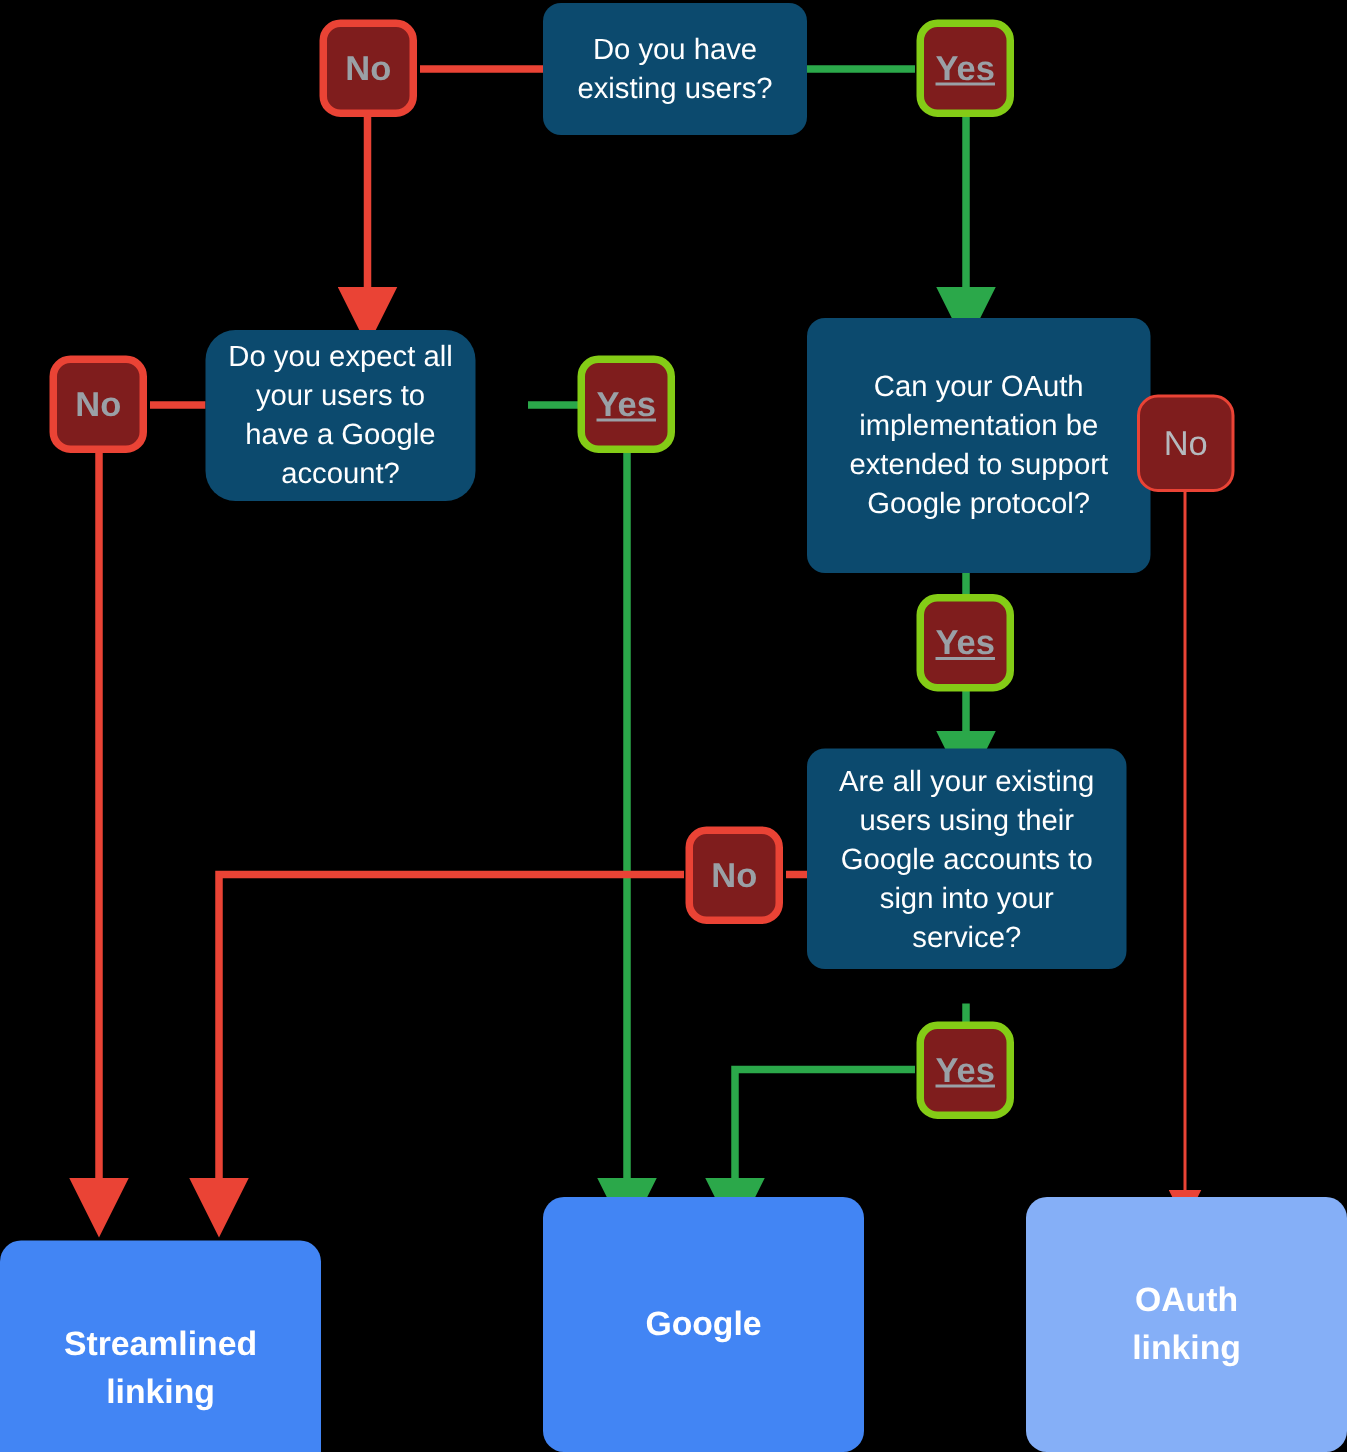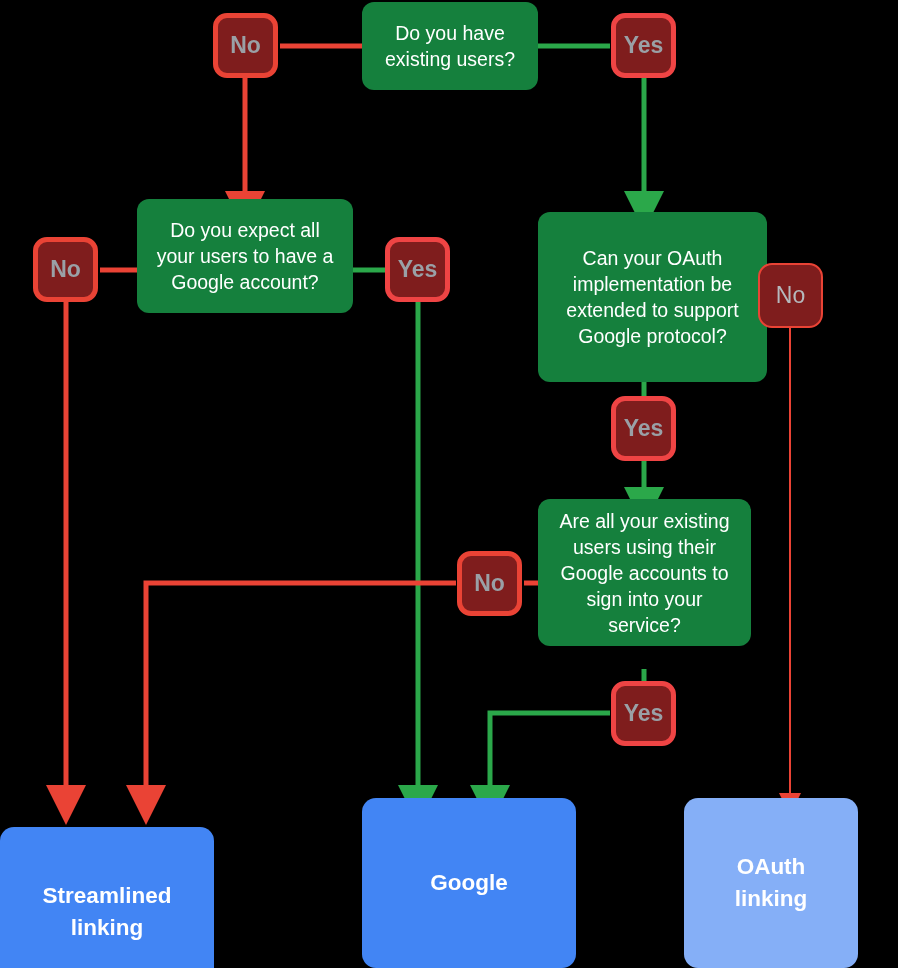--- a/index.html
+++ b/index.html
@@ -27,41 +27,42 @@
   }
   .node {
     position: absolute;
     box-sizing: border-box;
     display: flex;
     align-items: center;
     justify-content: center;
     text-align: center;
   }
   .question {
-    background: #15803d;
+    background: #0c4a6e;
     border-radius: 12px;
     color: #ffffff;
     font-size: 19.5px;
     line-height: 26px;
     font-weight: 400;
     padding: 8px 14px;
   }
   .badge {
     background: #7f1d1d;
     border-radius: 14px;
     font-size: 23px;
     font-weight: 700;
     color: #9aa0a6;
     box-sizing: border-box;
   }
   .badge.no {
     border: 5px solid #ea4335;
   }
   .badge.yes {
-    border: 5px solid #ef4444;
+    border: 5px solid #84cc16;
+    text-decoration: underline;
   }
   .badge.thin {
     border: 2px solid #ea4335;
     font-weight: 400;
     color: #b5b9bd;
   }
   .result {
     border-radius: 14px;
     color: #ffffff;
     font-size: 22.5px;
@@ -123,21 +124,21 @@
 
     <path d="M644,669 L644,685" stroke="#2ba84a" stroke-width="5" fill="none"></path>
 
     <path d="M610,713 L490,713 L490,790" stroke="#2ba84a" stroke-width="5" fill="none" marker-end="url(#arrGreen)"></path>
   </svg>
 
   <div class="node question" style="left:362px; top:2px; width:176px; height:88px;">
     <span>Do you have existing users?</span>
   </div>
 
-  <div class="node question" style="left:137px; top:199px; width:216px; height:114px;">
+  <div class="node question" style="left:137px; top:220px; width:180px; height:114px;border-radius:20px;">
     <span>Do you expect all your users to have a Google account?</span>
   </div>
 
   <div class="node question" style="left:538px; top:212px; width:229px; height:170px;">
     <span>Can your OAuth implementation be extended to support Google protocol?</span>
   </div>
 
   <div class="node question" style="left:538px; top:499px; width:213px; height:147px;">
     <span>Are all your existing users using their Google accounts to sign into your service?</span>
   </div>
@@ -176,18 +177,18 @@
 
   <div class="node result primary" style="left:0px; top:798px; width:214px; height:170px; flex-direction:column;margin-top:29px;">
     <span class="rlabel">Streamlined</span>
     <span class="rlabel">linking</span>
   </div>
 
   <div class="node result primary" style="left:342px; top:798px; width:214px; height:170px; flex-direction:column;margin-left:20px;">
     <span class="rlabel">Google</span>
   </div>
 
-  <div class="node result secondary" style="left:684px; top:798px; width:174px; height:170px; flex-direction:column;">
+  <div class="node result secondary" style="left:684px; top:798px; width:214px; height:170px; flex-direction:column;">
     <span class="rlabel">OAuth</span>
     <span class="rlabel">linking</span>
   </div>
 
 </div>
 
 </body></html>

